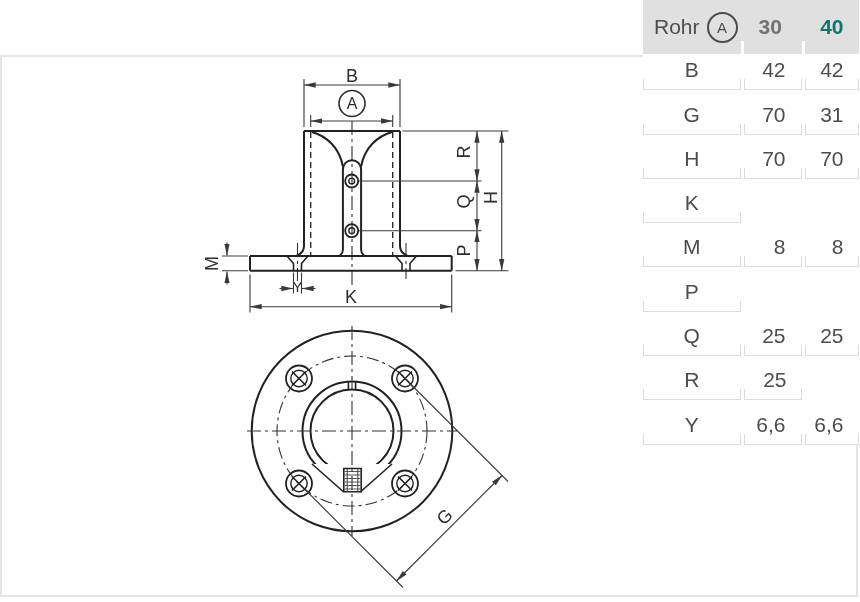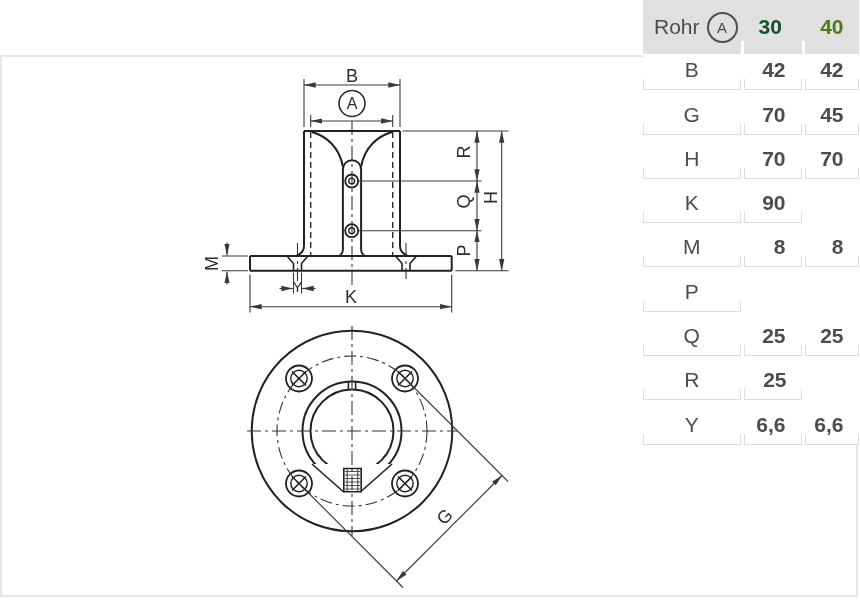--- a/index.html
+++ b/index.html
@@ -25,35 +25,35 @@
   
   .spec-table { position:absolute; left:643px; top:0; width:215.5px; background:#fff;
                 color:#4c4c4c; font-size:21px; }
   .thead { position:relative; height:54px; background:#e0e0e0; display:flex;gap:15px; }
   .hlabel { width:101px; display:flex; align-items:center; padding-left:11px;
             box-sizing:border-box; gap:7px; }
   .sym { width:27px; height:27px; border:2px solid #4c4c4c; border-radius:50%;
          display:flex; align-items:center; justify-content:center; font-size:15px;
          flex:none; }
   .h30 { width:61px;  display:flex; align-items:center; justify-content:flex-end;
-         padding-right:19.5px; box-sizing:border-box; font-weight:bold; color:#14532d; }
+         padding-right:19.5px; box-sizing:border-box; font-weight:bold; color:#737373; }
   .h40 { width:53.5px; display:flex; align-items:center; justify-content:flex-end;
-         padding-right:15px; box-sizing:border-box; font-weight:bold; color:#4d7c0f; }
+         padding-right:15px; box-sizing:border-box; font-weight:bold; color:#0f766e; }
   .notch { position:absolute; bottom:0; width:3.5px; height:13px; background:#fff; }
   .n1 { left:97.5px; } .n2 { left:158.5px; }
 
   .trow { display:grid; grid-template-columns:97.5px 57.5px 53.5px; column-gap:3.5px;
           height:44.3px; }
   .trow.first { height:36.3px; }
   .cell { position:relative; display:flex; align-items:flex-end; padding-bottom:10px;
           box-sizing:border-box; background:#fff; line-height:21px; }
   .cell::after { content:""; position:absolute; left:0; right:0; bottom:0; height:10px;
                  border:1px solid #dcdcdc; border-top:none; pointer-events:none; }
   .clabel { justify-content:center; }
-  .cval   { justify-content:flex-end; padding-right:16px;font-weight:bold; }
+  .cval   { justify-content:flex-end; padding-right:16px; }
   .cval.c40 { padding-right:15px; }
 </style>
 </head>
 <body>
 
 <div class="page">
 
   <div class="draw-box"></div>
 
   <svg class="drawing" viewBox="0 0 860 602">
@@ -190,30 +190,29 @@
     </div>
 
     <div class="trow first">
       <div class="cell clabel">B</div>
       <div class="cell cval">42</div>
       <div class="cell cval c40">42</div>
     </div>
     <div class="trow">
       <div class="cell clabel">G</div>
       <div class="cell cval">70</div>
-      <div class="cell cval c40">45</div>
+      <div class="cell cval c40">31</div>
     </div>
     <div class="trow">
       <div class="cell clabel">H</div>
       <div class="cell cval">70</div>
       <div class="cell cval c40">70</div>
     </div>
     <div class="trow">
       <div class="cell clabel">K</div>
-      <div class="cell cval">90</div>
     </div>
     <div class="trow">
       <div class="cell clabel">M</div>
       <div class="cell cval">8</div>
       <div class="cell cval c40">8</div>
     </div>
     <div class="trow">
       <div class="cell clabel">P</div>
     </div>
     <div class="trow">

